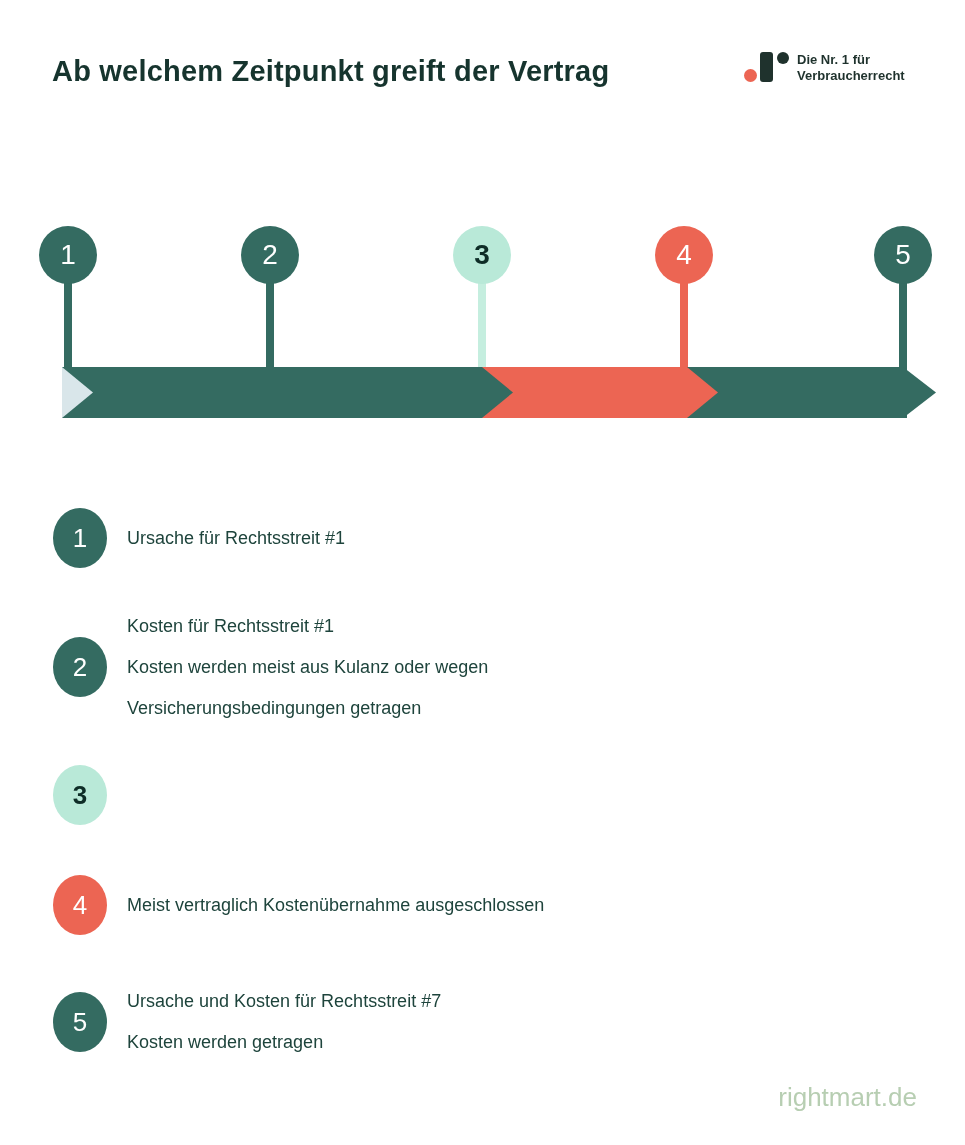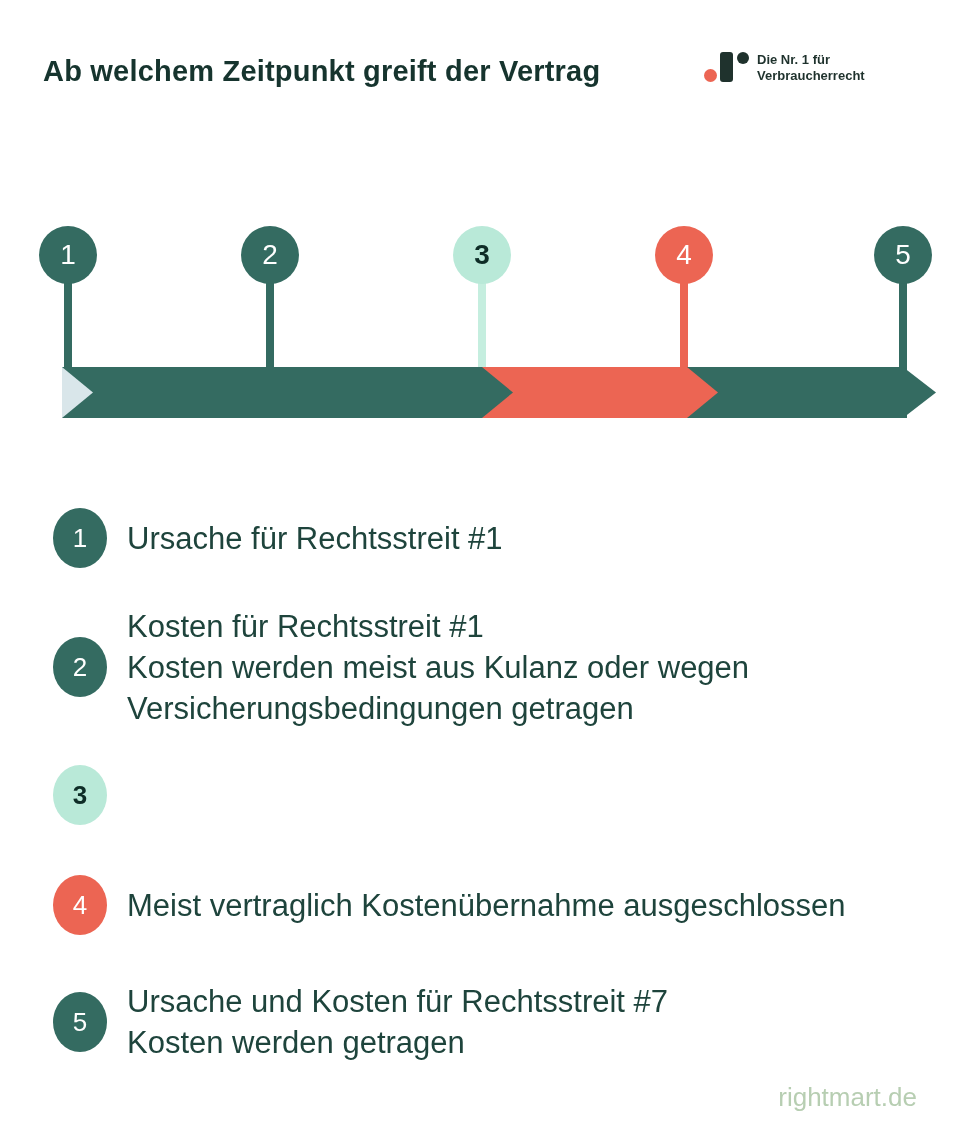--- a/index.html
+++ b/index.html
@@ -9,31 +9,31 @@
     position: relative;
     width: 965px;
     height: 1145px;
     background: #ffffff;
     overflow: hidden;
   }
 
   
   .title {
     position: absolute;
-    left: 43px;
+    left: 52px;
     top: 52px;
     font-size: 29px;
     line-height: 39px;
     font-weight: 800;
     color: #16342E;
     letter-spacing: 0.2px;
   }
   .logo {
     position: absolute;
-    left: 704px;
+    left: 744px;
     top: 48px;
     display: flex;
     align-items: flex-start;
   }
   .logo-icon { position: relative; width: 46px; height: 36px; }
   .logo-dot-red {
     position: absolute; left: 0; top: 21px;
     width: 13px; height: 13px; border-radius: 50%;
     background: #EC6553;
   }
@@ -107,21 +107,21 @@
   .legend-row.r5 { top: 980px; height: 84px; }
   .badge {
     flex: 0 0 auto;
     width: 54px; height: 60px;
     border-radius: 50%;
     display: flex; align-items: center; justify-content: center;
     font-size: 26px;
   }
   .legend-text {
     margin-left: 20px;
-    font-size: 31px;
+    font-size: 18px;
     line-height: 41px;
     font-weight: 400;
     color: #1E443C;
   }
 
   
   .footer-site {
     position: absolute;
     right: 48px;
     top: 1082px;

